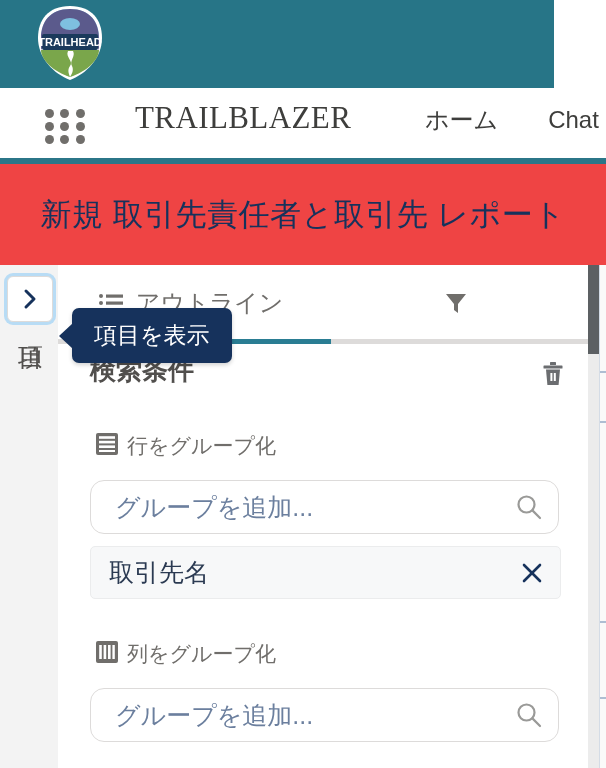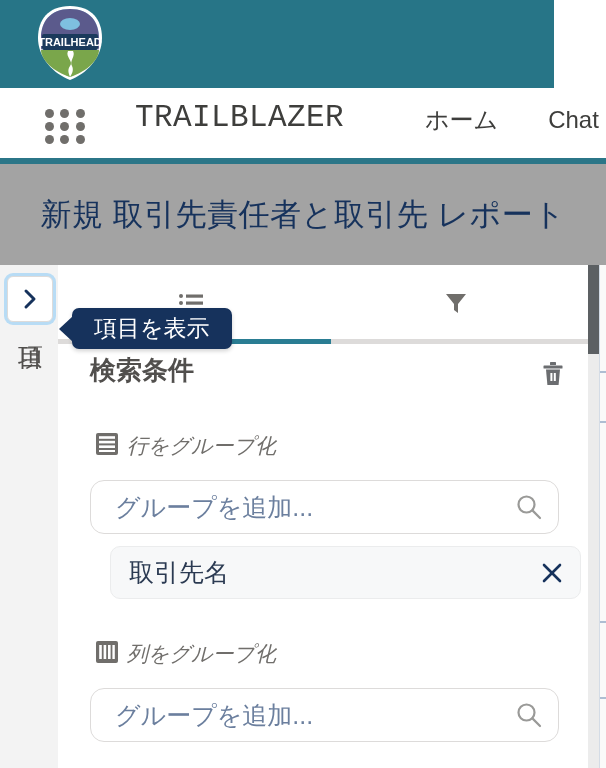--- a/index.html
+++ b/index.html
@@ -62,21 +62,21 @@
   }
   .app-name {
     position: absolute;
     left: 135px;
     top: 12px;
     font-size: 31px;
     color: #3e3e3c;
     font-weight: 300;
     letter-spacing: 0.4px;
     white-space: nowrap;
-    font-family: Liberation Mono, monospace;
+    font-family: Liberation Serif, serif;
   }
   .nav-links {
     position: absolute;
     left: 425px;
     top: 16px;
     display: flex;
     gap: 50px;
     align-items: center;
     white-space: nowrap;
     justify-content: space-between;
@@ -95,21 +95,21 @@
     height: 6px;
     background: #2b7688;
   }
 
   
   .page-title-wrap {
     position: absolute;
     left: 0; top: 164px;
     width: 606px;
     height: 101px;
-    background: #a3a3a3;
+    background: #ef4444;
     display: flex;
     align-items: center;
     justify-content: center;
   }
   .page-title {
     font-size: 31px;
     color: #16325c;
     font-weight: 400;
     white-space: nowrap;
     letter-spacing: 0.5px;
@@ -243,21 +243,20 @@
 
   .sub-label {
     position: absolute;
     left: 38px;
     display: flex;
     align-items: center;
     gap: 9px;
     font-size: 21px;
     color: #706e6b;
     white-space: nowrap;
-    font-style: italic;
   }
   .sub-label.rows { top: 167px; }
   .sub-label.cols { top: 375px; }
 
   .search-box {
     position: absolute;
     left: 32px;
     width: 467px;
     height: 52px;
     border: 1px solid #dddbda;
@@ -287,25 +286,24 @@
   }
 
   .chip-row {
     position: absolute;
     left: 32px;
     top: 281px;
     width: 469px;
     height: 51px;
     background: #f7f8f9;
     border: 1px solid #ebeced;
-    border-radius: 10px;
-    display: flex;
-    align-items: center;
-    cursor: pointer;
-    margin-left: 20px;
+    border-radius: 5px;
+    display: flex;
+    align-items: center;
+    cursor: pointer;
   }
   .chip-label {
     position: absolute;
     left: 18px;
     font-size: 25px;
     color: #2b3a52;
     white-space: nowrap;
   }
   .chip-remove {
     position: absolute;
@@ -352,21 +350,21 @@
     background: #aebed2;
   }
 
   
   .tooltip {
     position: absolute;
     left: 72px;
     top: 43px;
     background: #16325c;
     border-radius: 7px;
-    padding: 8px 22px;
+    padding: 15px 22px;
     z-index: 30;
     box-shadow: 0 2px 4px rgba(0,0,0,0.18);
   }
   .tooltip-text {
     font-size: 23px;
     color: #ffffff;
     white-space: nowrap;
     line-height: 1.1;
   }
   .tooltip-arrow {
@@ -441,20 +439,21 @@
           <span class="tab-icon">
             <svg width="26" height="22" viewBox="0 0 26 22">
               <circle cx="3" cy="4" r="2" fill="#706e6b"></circle>
               <rect x="8" y="2.5" width="17" height="3.2" fill="#706e6b"></rect>
               <circle cx="3" cy="11" r="2" fill="#706e6b"></circle>
               <rect x="8" y="9.5" width="17" height="3.2" fill="#706e6b"></rect>
               <circle cx="3" cy="18" r="2" fill="#706e6b"></circle>
               <rect x="8" y="16.5" width="17" height="3.2" fill="#706e6b"></rect>
             </svg>
           </span>
+          <span>アウトライン</span>
         </div>
         <div class="tab">
           <span class="tab-icon">
             <svg width="24" height="24" viewBox="0 0 24 24">
               <path d="M2 3 L22 3 L14 13 L14 22 L10 19 L10 13 Z" fill="#706e6b"></path>
             </svg>
           </span>
         </div>
       </div>
       <div class="tab-underline-track"></div>

